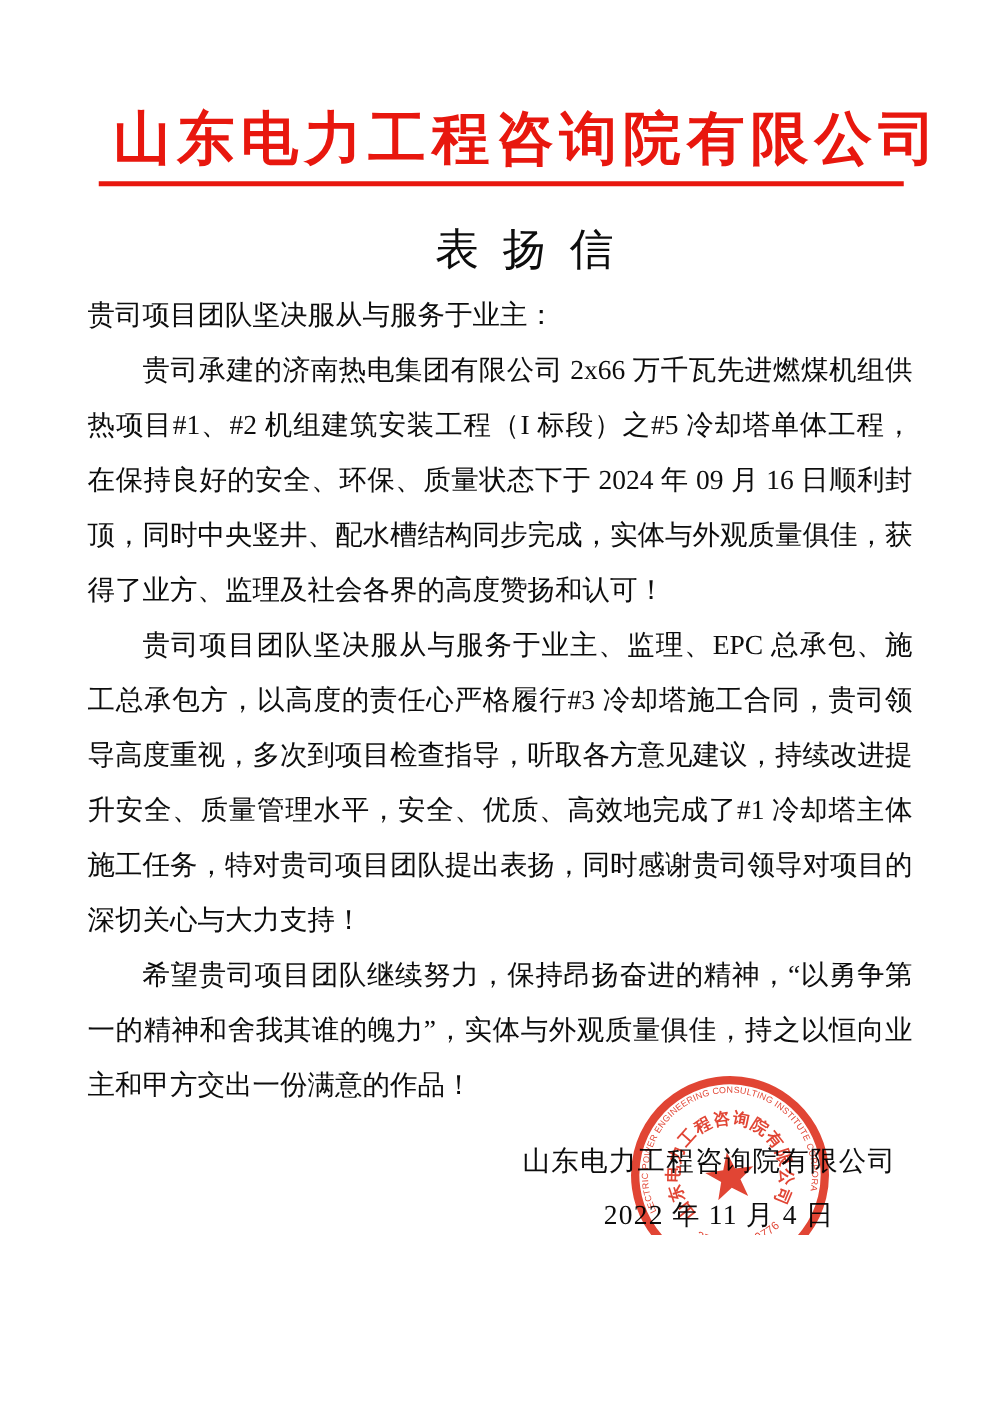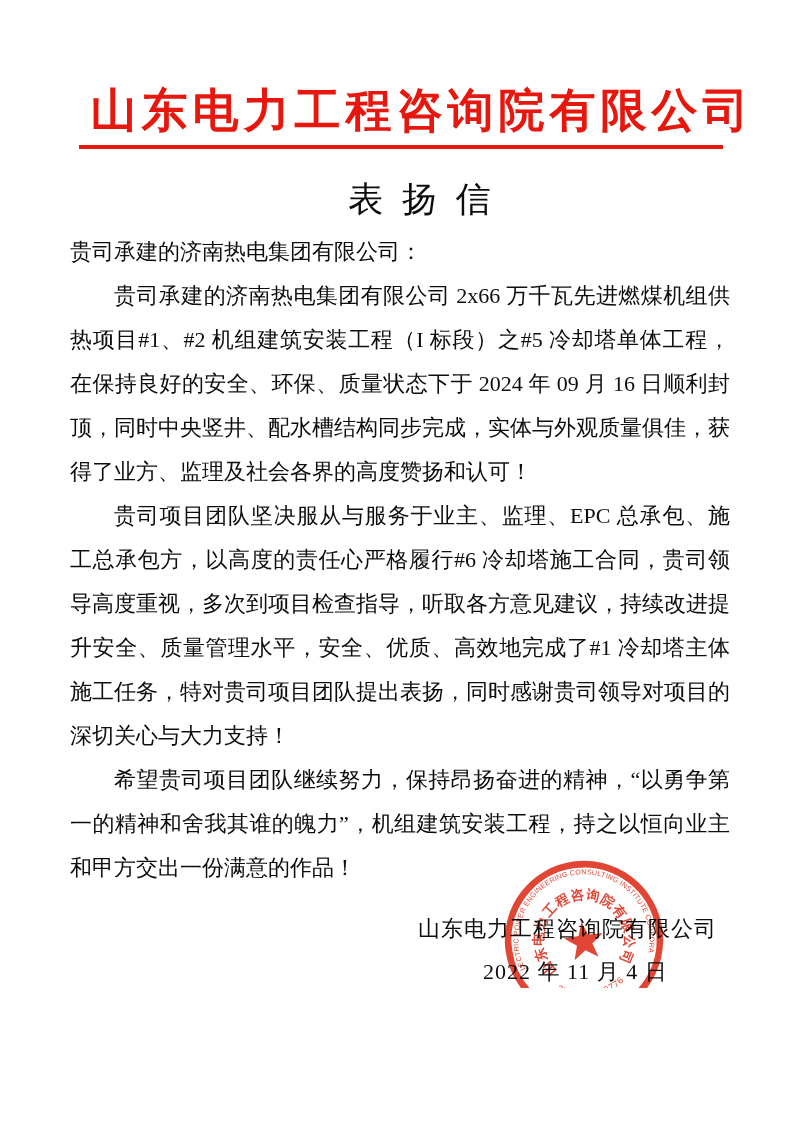--- a/index.html
+++ b/index.html
@@ -50,25 +50,25 @@
 
 <div class="page">
 
   <div class="org-title">山东电力工程咨询院有限公司</div>
 
   <div class="rule rule-top"></div>
 
   <div class="letter-title">表 扬 信</div>
 
   <div class="body">
-    <p class="recipient">贵司承建的济南热电集团有限公司：</p>
+    <p class="recipient">贵司项目团队坚决服从与服务于业主：</p>
     <div>
         <p>贵司承建的济南热电集团有限公司 2x66 万千瓦先进燃煤机组供热项目#1、#2 机组建筑安装工程（I 标段）之#5 冷却塔单体工程，在保持良好的安全、环保、质量状态下于 2024 年 09 月 16 日顺利封顶，同时中央竖井、配水槽结构同步完成，实体与外观质量俱佳，获得了业方、监理及社会各界的高度赞扬和认可！</p>
-        <p>贵司项目团队坚决服从与服务于业主、监理、EPC 总承包、施工总承包方，以高度的责任心严格履行#6 冷却塔施工合同，贵司领导高度重视，多次到项目检查指导，听取各方意见建议，持续改进提升安全、质量管理水平，安全、优质、高效地完成了#1 冷却塔主体施工任务，特对贵司项目团队提出表扬，同时感谢贵司领导对项目的深切关心与大力支持！</p>
-        <p>希望贵司项目团队继续努力，保持昂扬奋进的精神，“以勇争第一的精神和舍我其谁的魄力”，机组建筑安装工程，持之以恒向业主和甲方交出一份满意的作品！</p>
+        <p>贵司项目团队坚决服从与服务于业主、监理、EPC 总承包、施工总承包方，以高度的责任心严格履行#3 冷却塔施工合同，贵司领导高度重视，多次到项目检查指导，听取各方意见建议，持续改进提升安全、质量管理水平，安全、优质、高效地完成了#1 冷却塔主体施工任务，特对贵司项目团队提出表扬，同时感谢贵司领导对项目的深切关心与大力支持！</p>
+        <p>希望贵司项目团队继续努力，保持昂扬奋进的精神，“以勇争第一的精神和舍我其谁的魄力”，实体与外观质量俱佳，持之以恒向业主和甲方交出一份满意的作品！</p>
       </div>
   </div>
 
   <div class="sign-company">山东电力工程咨询院有限公司</div>
 
   <div class="sign-date">2022 年 11 月 4 日</div>
 
   <svg class="stamp" viewBox="0 0 160 160" xmlns="http://www.w3.org/2000/svg">
     <defs>
       <path id="arcEn" d="M 19.9 101.9 A 64 64 0 1 1 140.1 101.9" fill="none"></path>

